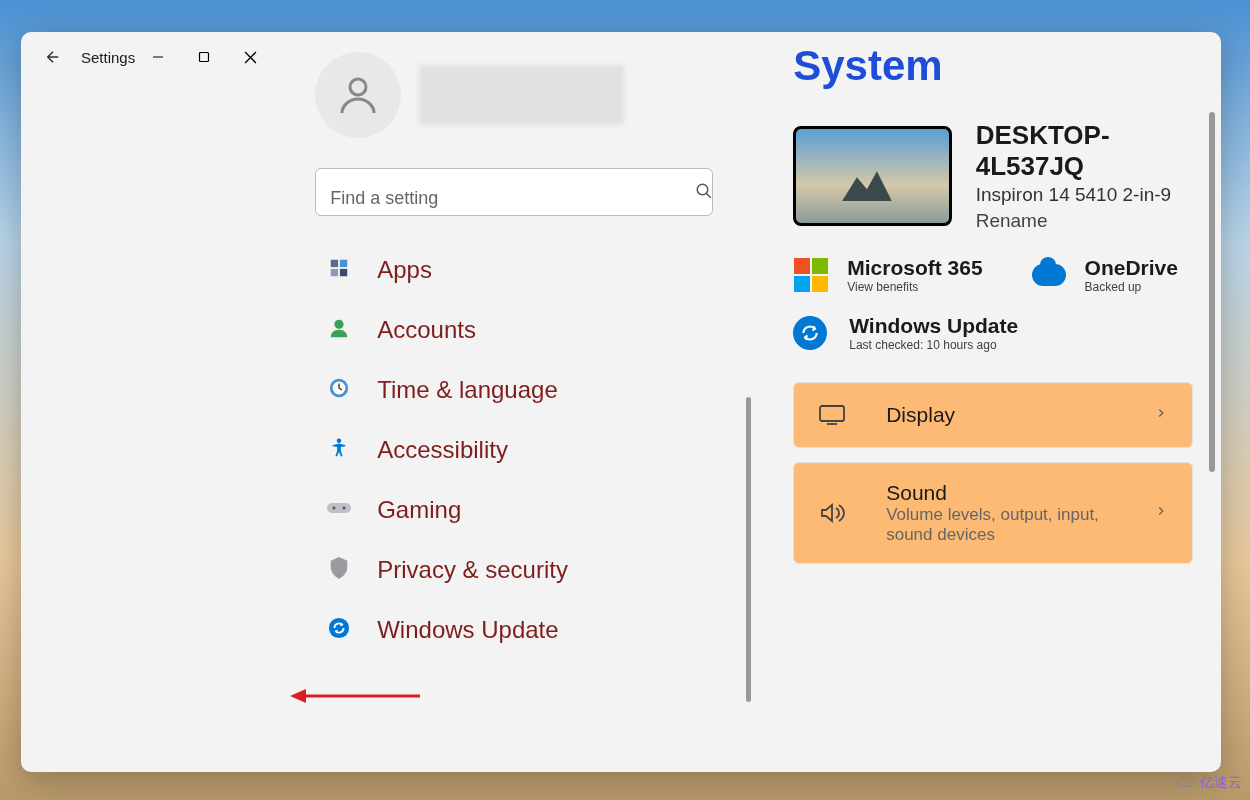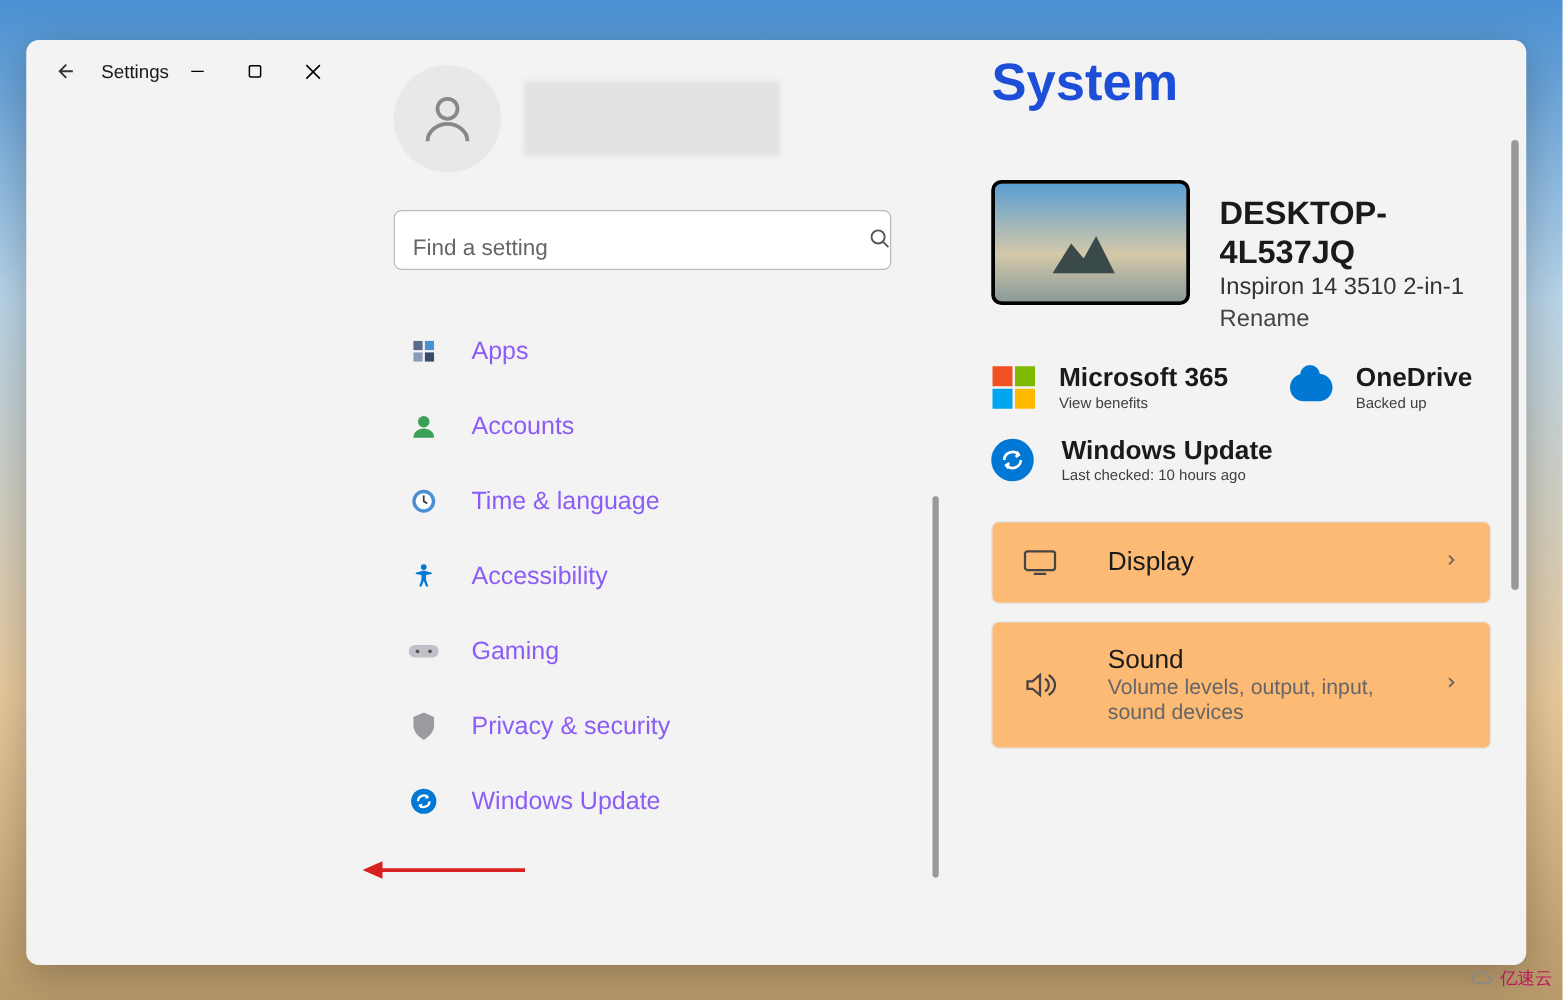--- a/index.html
+++ b/index.html
@@ -71,28 +71,28 @@
   background: #fff;
   padding: 12px 48px 0 14px;
   font-size: 18px;
   color: #444;
 }
 .search::placeholder { color: #666; }
 .search-icon { position: absolute; right: 18px; top: 14px; }
 .nav { display: flex; flex-direction: column; gap: 10px; }
 .nav-item {
   display: flex;
-  align-items: center;
+  align-items: flex-start;
   gap: 26px;
   height: 50px;
   padding: 0 12px;
   border-radius: 6px;
   cursor: pointer;
-  font-size: 20px;
-  color: #8b5cf6;
+  font-size: 24px;
+  color: #7f1d1d;
 }
 .nav-icon { width: 24px; height: 24px; display: flex; align-items: center; justify-content: center; font-size: 18px; }
 .sidebar-scroll {
   position: absolute;
   right: 4px;
   top: 365px;
   width: 5px;
   height: 305px;
   background: #999;
   border-radius: 3px;
@@ -124,21 +124,21 @@
   overflow: hidden;
 }
 .device-thumb::after {
   content: "";
   position: absolute;
   left: 30%; top: 45%;
   width: 50px; height: 30px;
   background: #3a4a4a;
   clip-path: polygon(0 100%, 30% 20%, 50% 60%, 70% 0%, 100% 100%);
 }
-.device-info h2 { font-size: 26px; font-weight: 600; color: #1a1a1a; margin-bottom: 2px; margin-top: 35px; }
+.device-info h2 { font-size: 26px; font-weight: 600; color: #1a1a1a; margin-bottom: 2px; }
 .device-info .model { font-size: 19px; color: #333; margin-bottom: 4px; }
 .device-info .rename { font-size: 19px; color: #444; cursor: pointer; }
 .info-row {
   display: flex;
   gap: 48px;
   margin-bottom: 20px;
   margin-top: 24px;
 }
 .info-item { display: flex; align-items: center; gap: 18px; }
 .info-icon { width: 36px; height: 36px; display: flex; align-items: center; justify-content: center; }
@@ -185,21 +185,21 @@
   position: absolute;
   left: 290px;
   top: 686px;
   z-index: 10;
 }
 .watermark {
   position: absolute;
   right: 8px;
   bottom: 8px;
   font-size: 14px;
-  color: #be185d;
+  color: #8b5cf6;
   font-weight: 500;
   display: flex;
   align-items: center;
   gap: 4px;
 }
 .ms-logo { display: grid; grid-template-columns: 16px 16px; grid-template-rows: 16px 16px; gap: 2px; }
 .ms-logo span:nth-child(1){background:#f25022}
 .ms-logo span:nth-child(2){background:#7fba00}
 .ms-logo span:nth-child(3){background:#00a4ef}
 .ms-logo span:nth-child(4){background:#ffb900}
@@ -342,21 +342,21 @@
       <div class="sidebar-scroll"></div>
     </aside>
 
     <main class="main">
       <h1 class="page-title">System</h1>
 
       <div class="device-row">
         <div class="device-thumb"></div>
         <div class="device-info">
           <h2>DESKTOP-4L537JQ</h2>
-          <div class="model">Inspiron 14 3510 2-in-1</div>
+          <div class="model">Inspiron 14 5410 2-in-9</div>
           <div class="rename">Rename</div>
         </div>
       </div>
 
       <div class="info-row">
         <div class="info-item">
           <div class="info-icon">
             <div class="ms-logo">
                 <span></span>
                 <span></span>

